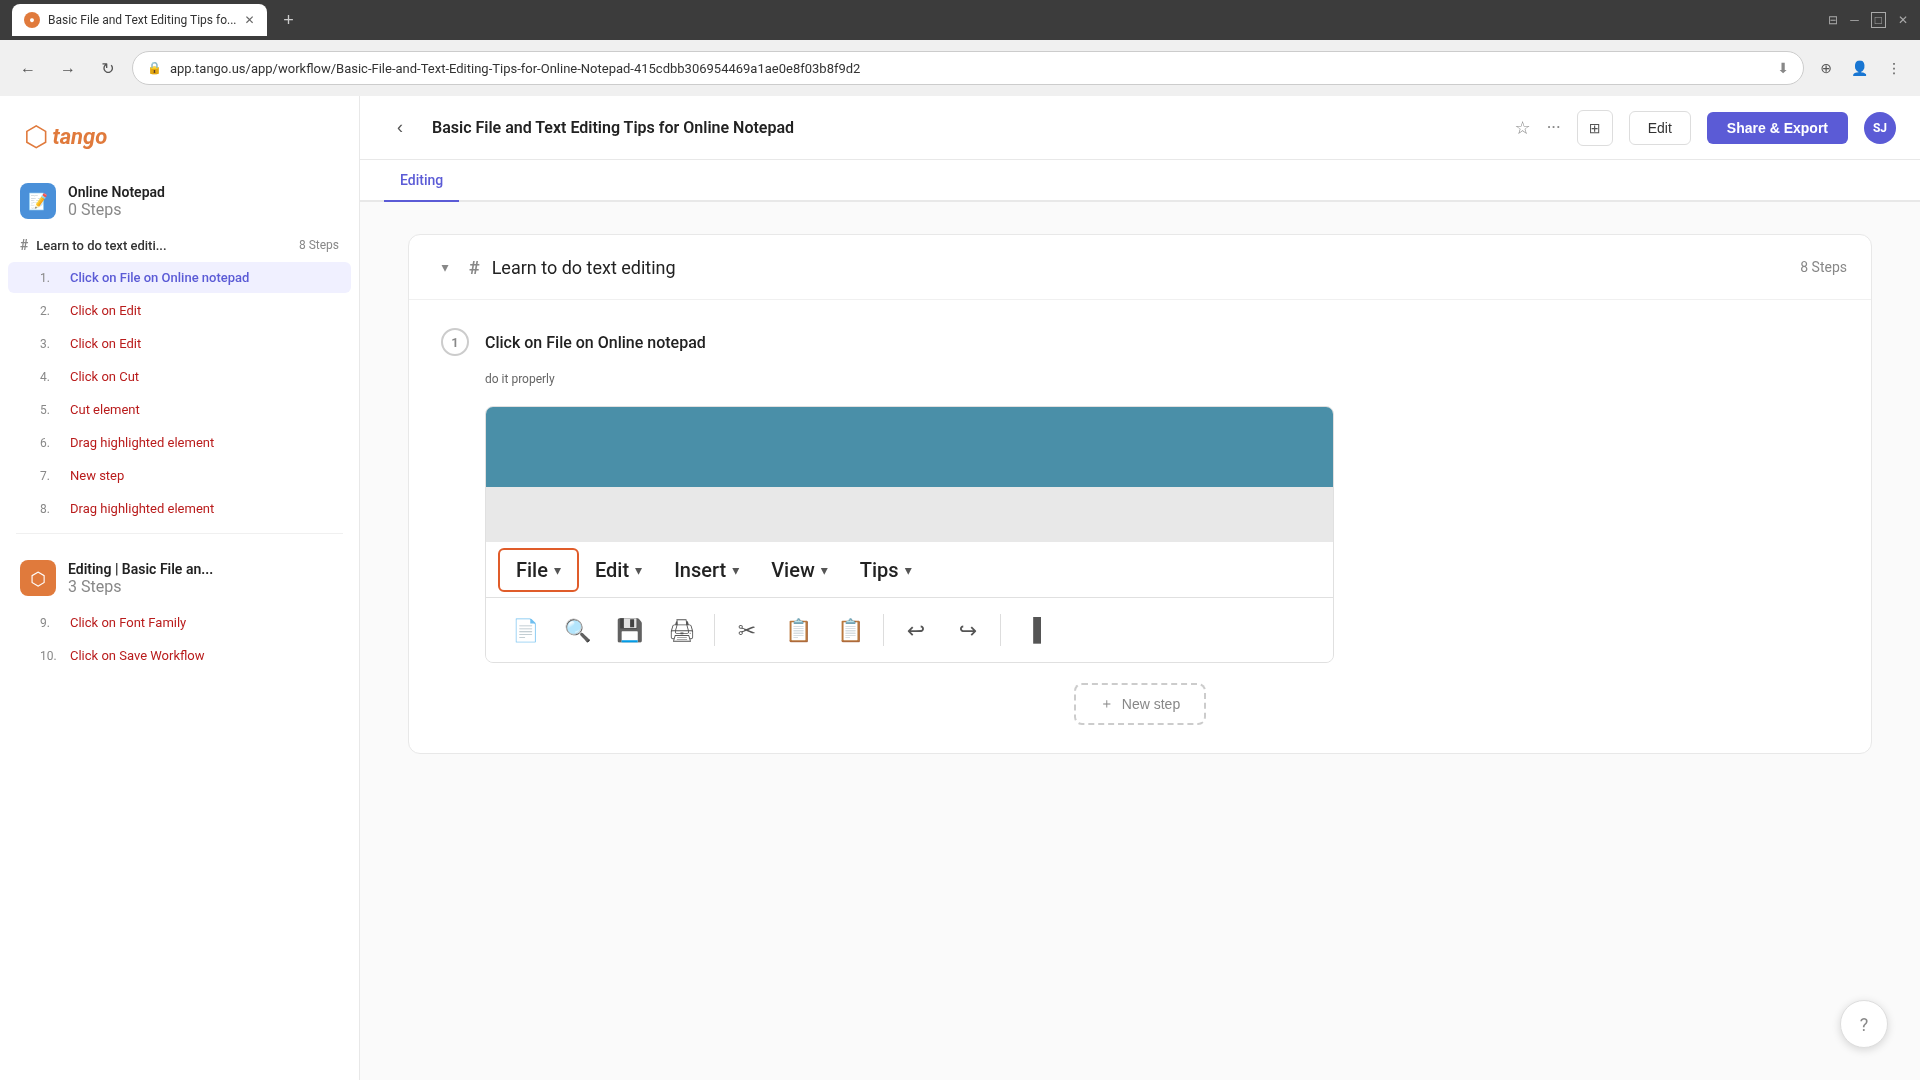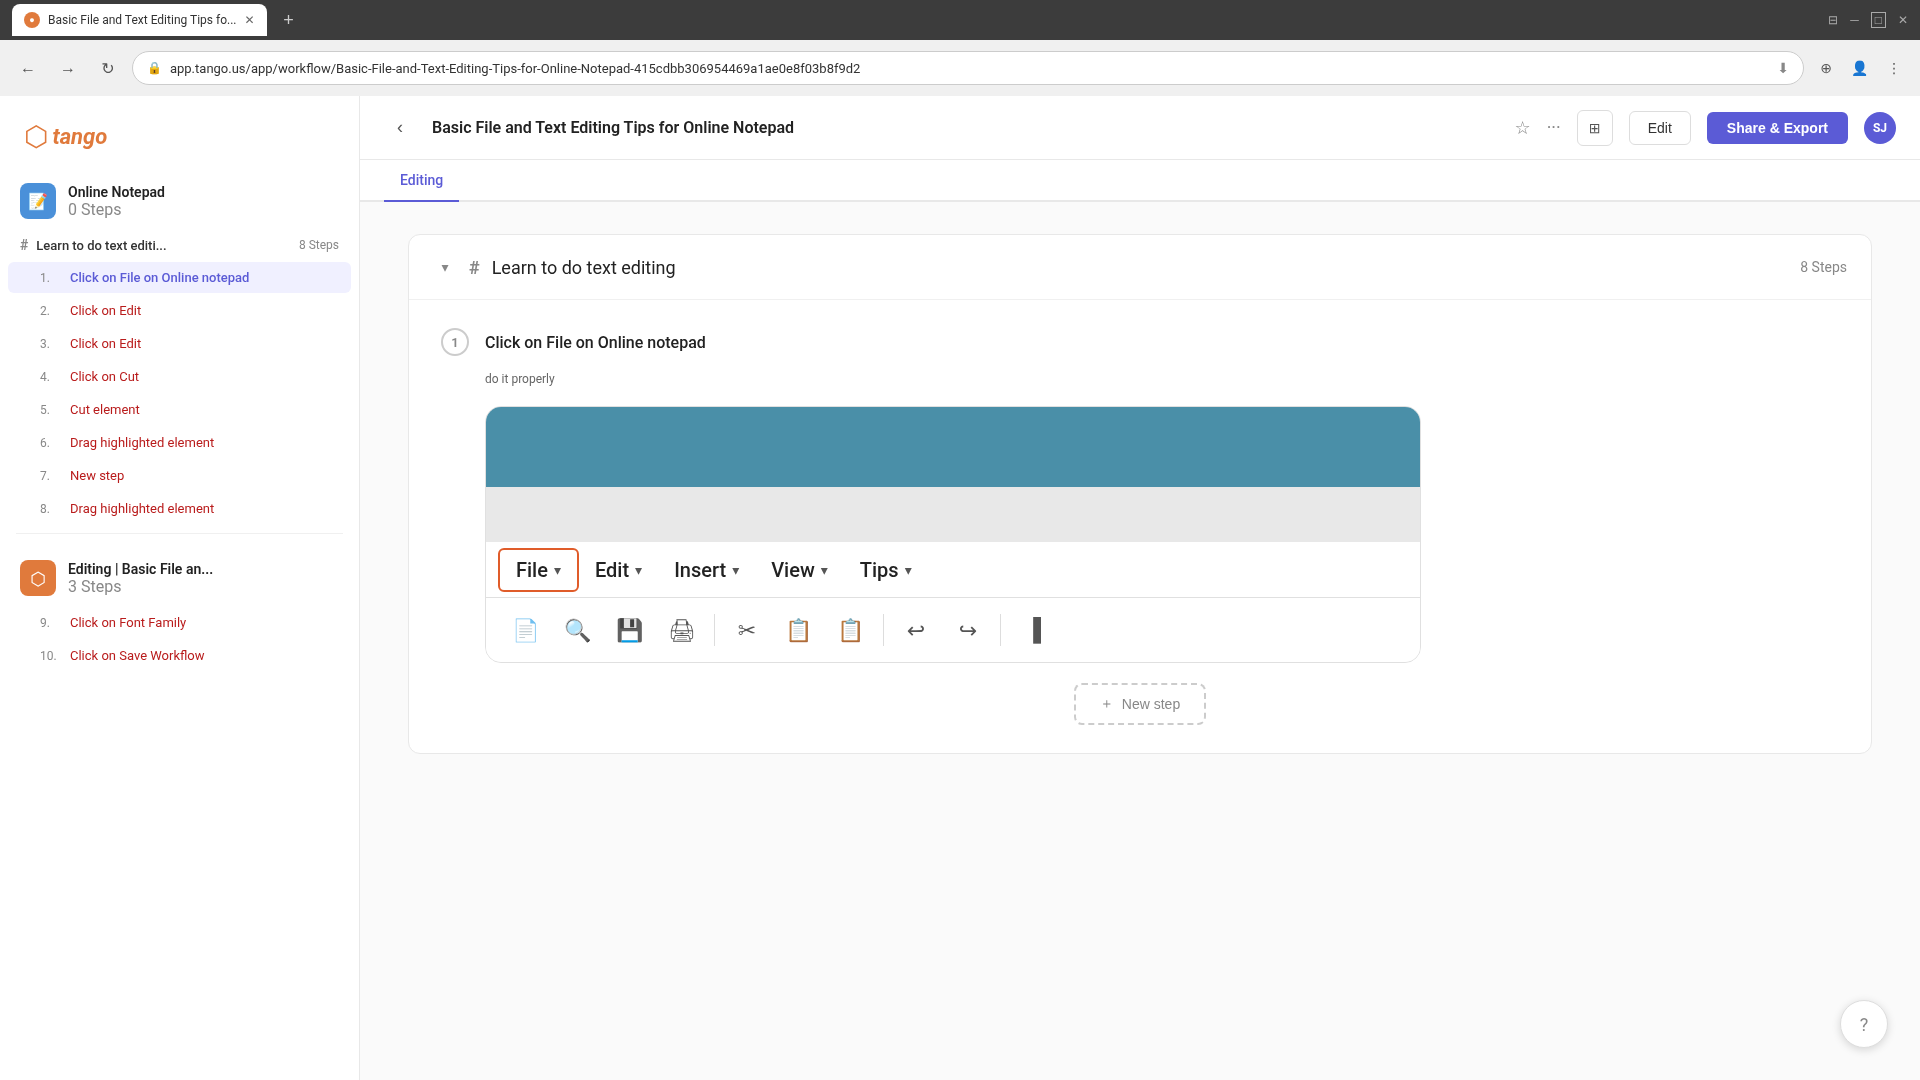--- a/index.html
+++ b/index.html
@@ -80,21 +80,21 @@
     .section-steps-count { font-size: 14px; color: #888; }
 
     
     .step-content { padding: 28px 32px; }
     .step-header { display: flex; align-items: center; gap: 16px; margin-bottom: 16px; }
     .step-number { width: 28px; height: 28px; border-radius: 50%; border: 2px solid #ccc; display: flex; align-items: center; justify-content: center; font-size: 13px; color: #888; font-weight: 600; }
     .step-title { font-size: 16px; font-weight: 500; color: #222; }
     .step-description { font-size: 12px; color: #666; margin-bottom: 20px; margin-left: 44px; }
 
     
-    .screenshot-container { margin-left: 44px; border-radius: 16px; overflow: hidden; border: 1px solid #e0e0e0; background: #f5f5f5; width: 936px; }
+    .screenshot-container { margin-left: 44px; border-radius: 8px; overflow: hidden; border: 1px solid #e0e0e0; background: #f5f5f5; width: 849px; }
     .screenshot-header { background: #4a8fa8; height: 80px; }
     .screenshot-toolbar { background: #e8e8e8; height: 55px; }
     .screenshot-menubar { background: #fff; display: flex; align-items: center; padding: 0 12px; height: 55px; gap: 0; }
 
     .menu-item-highlighted { border: 2.5px solid #e05c2a; border-radius: 6px; padding: 8px 16px; display: flex; align-items: center; gap: 6px; cursor: pointer; }
     .menu-item-highlighted .menu-label { font-size: 20px; color: #222; font-weight: 500; }
     .menu-item-highlighted .menu-arrow { font-size: 14px; color: #555; }
     .menu-item-normal { padding: 8px 16px; display: flex; align-items: center; gap: 6px; cursor: pointer; }
     .menu-item-normal .menu-label { font-size: 20px; color: #222; font-weight: 500; }
     .menu-item-normal .menu-arrow { font-size: 14px; color: #555; }

